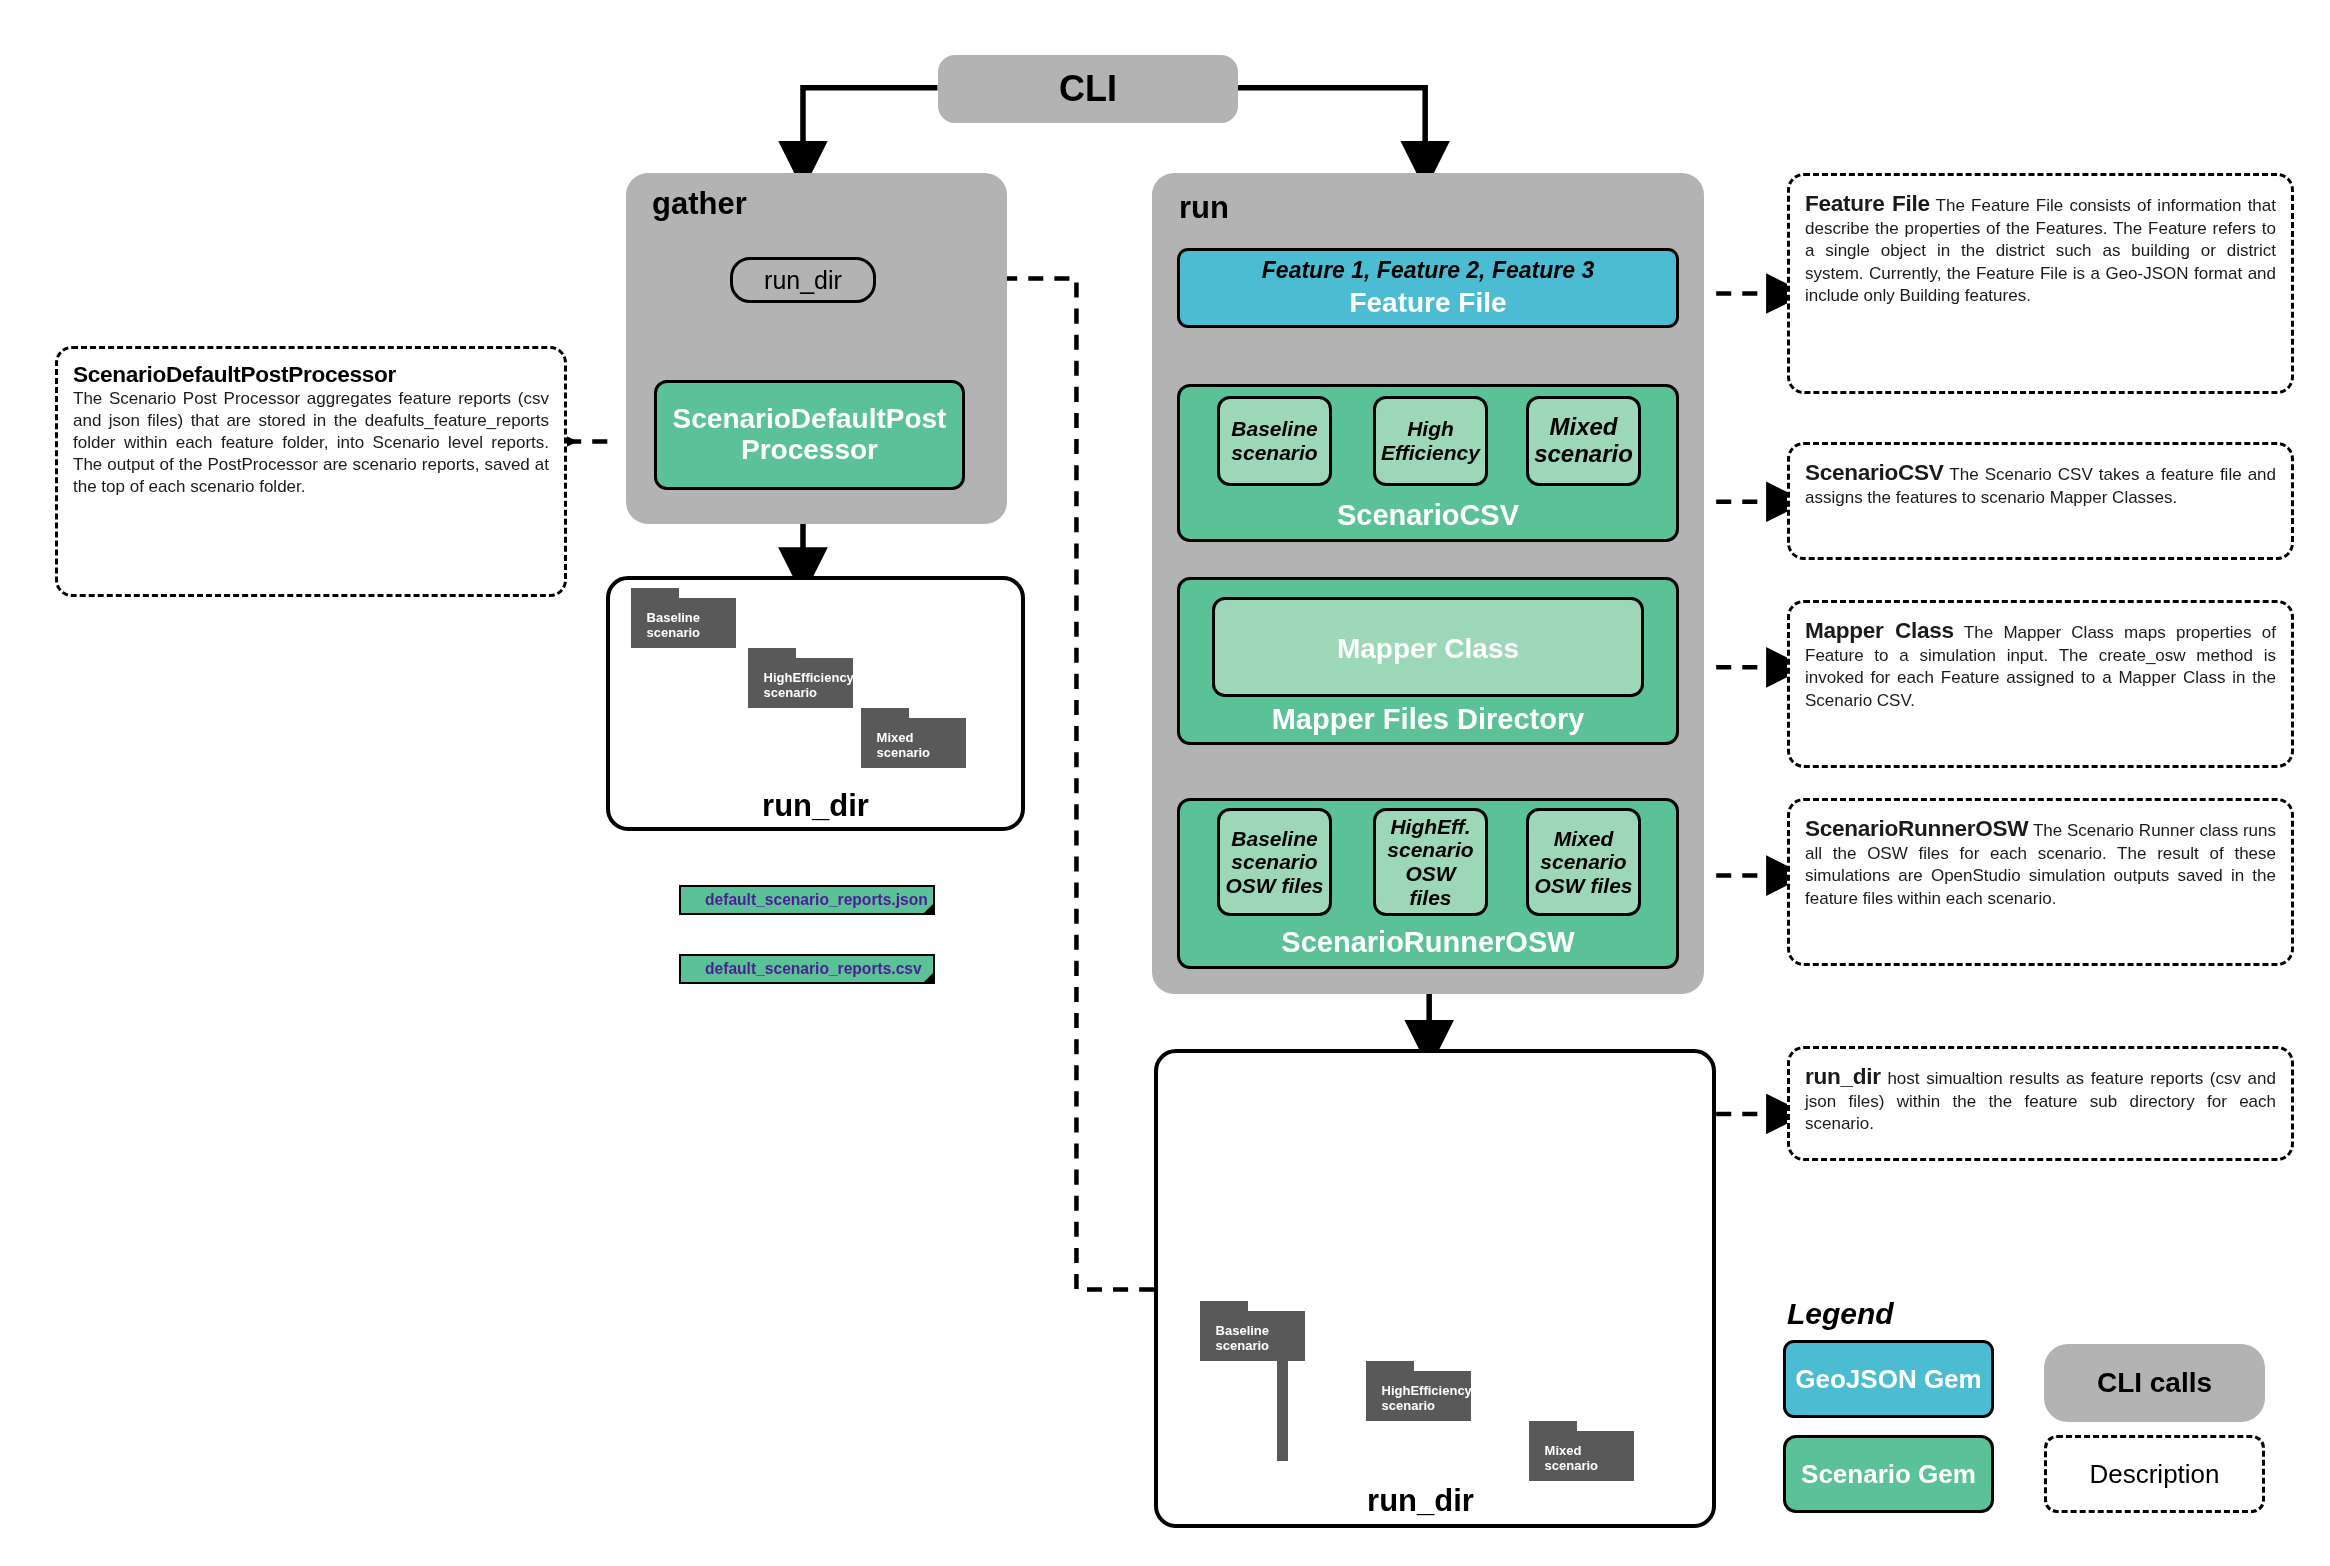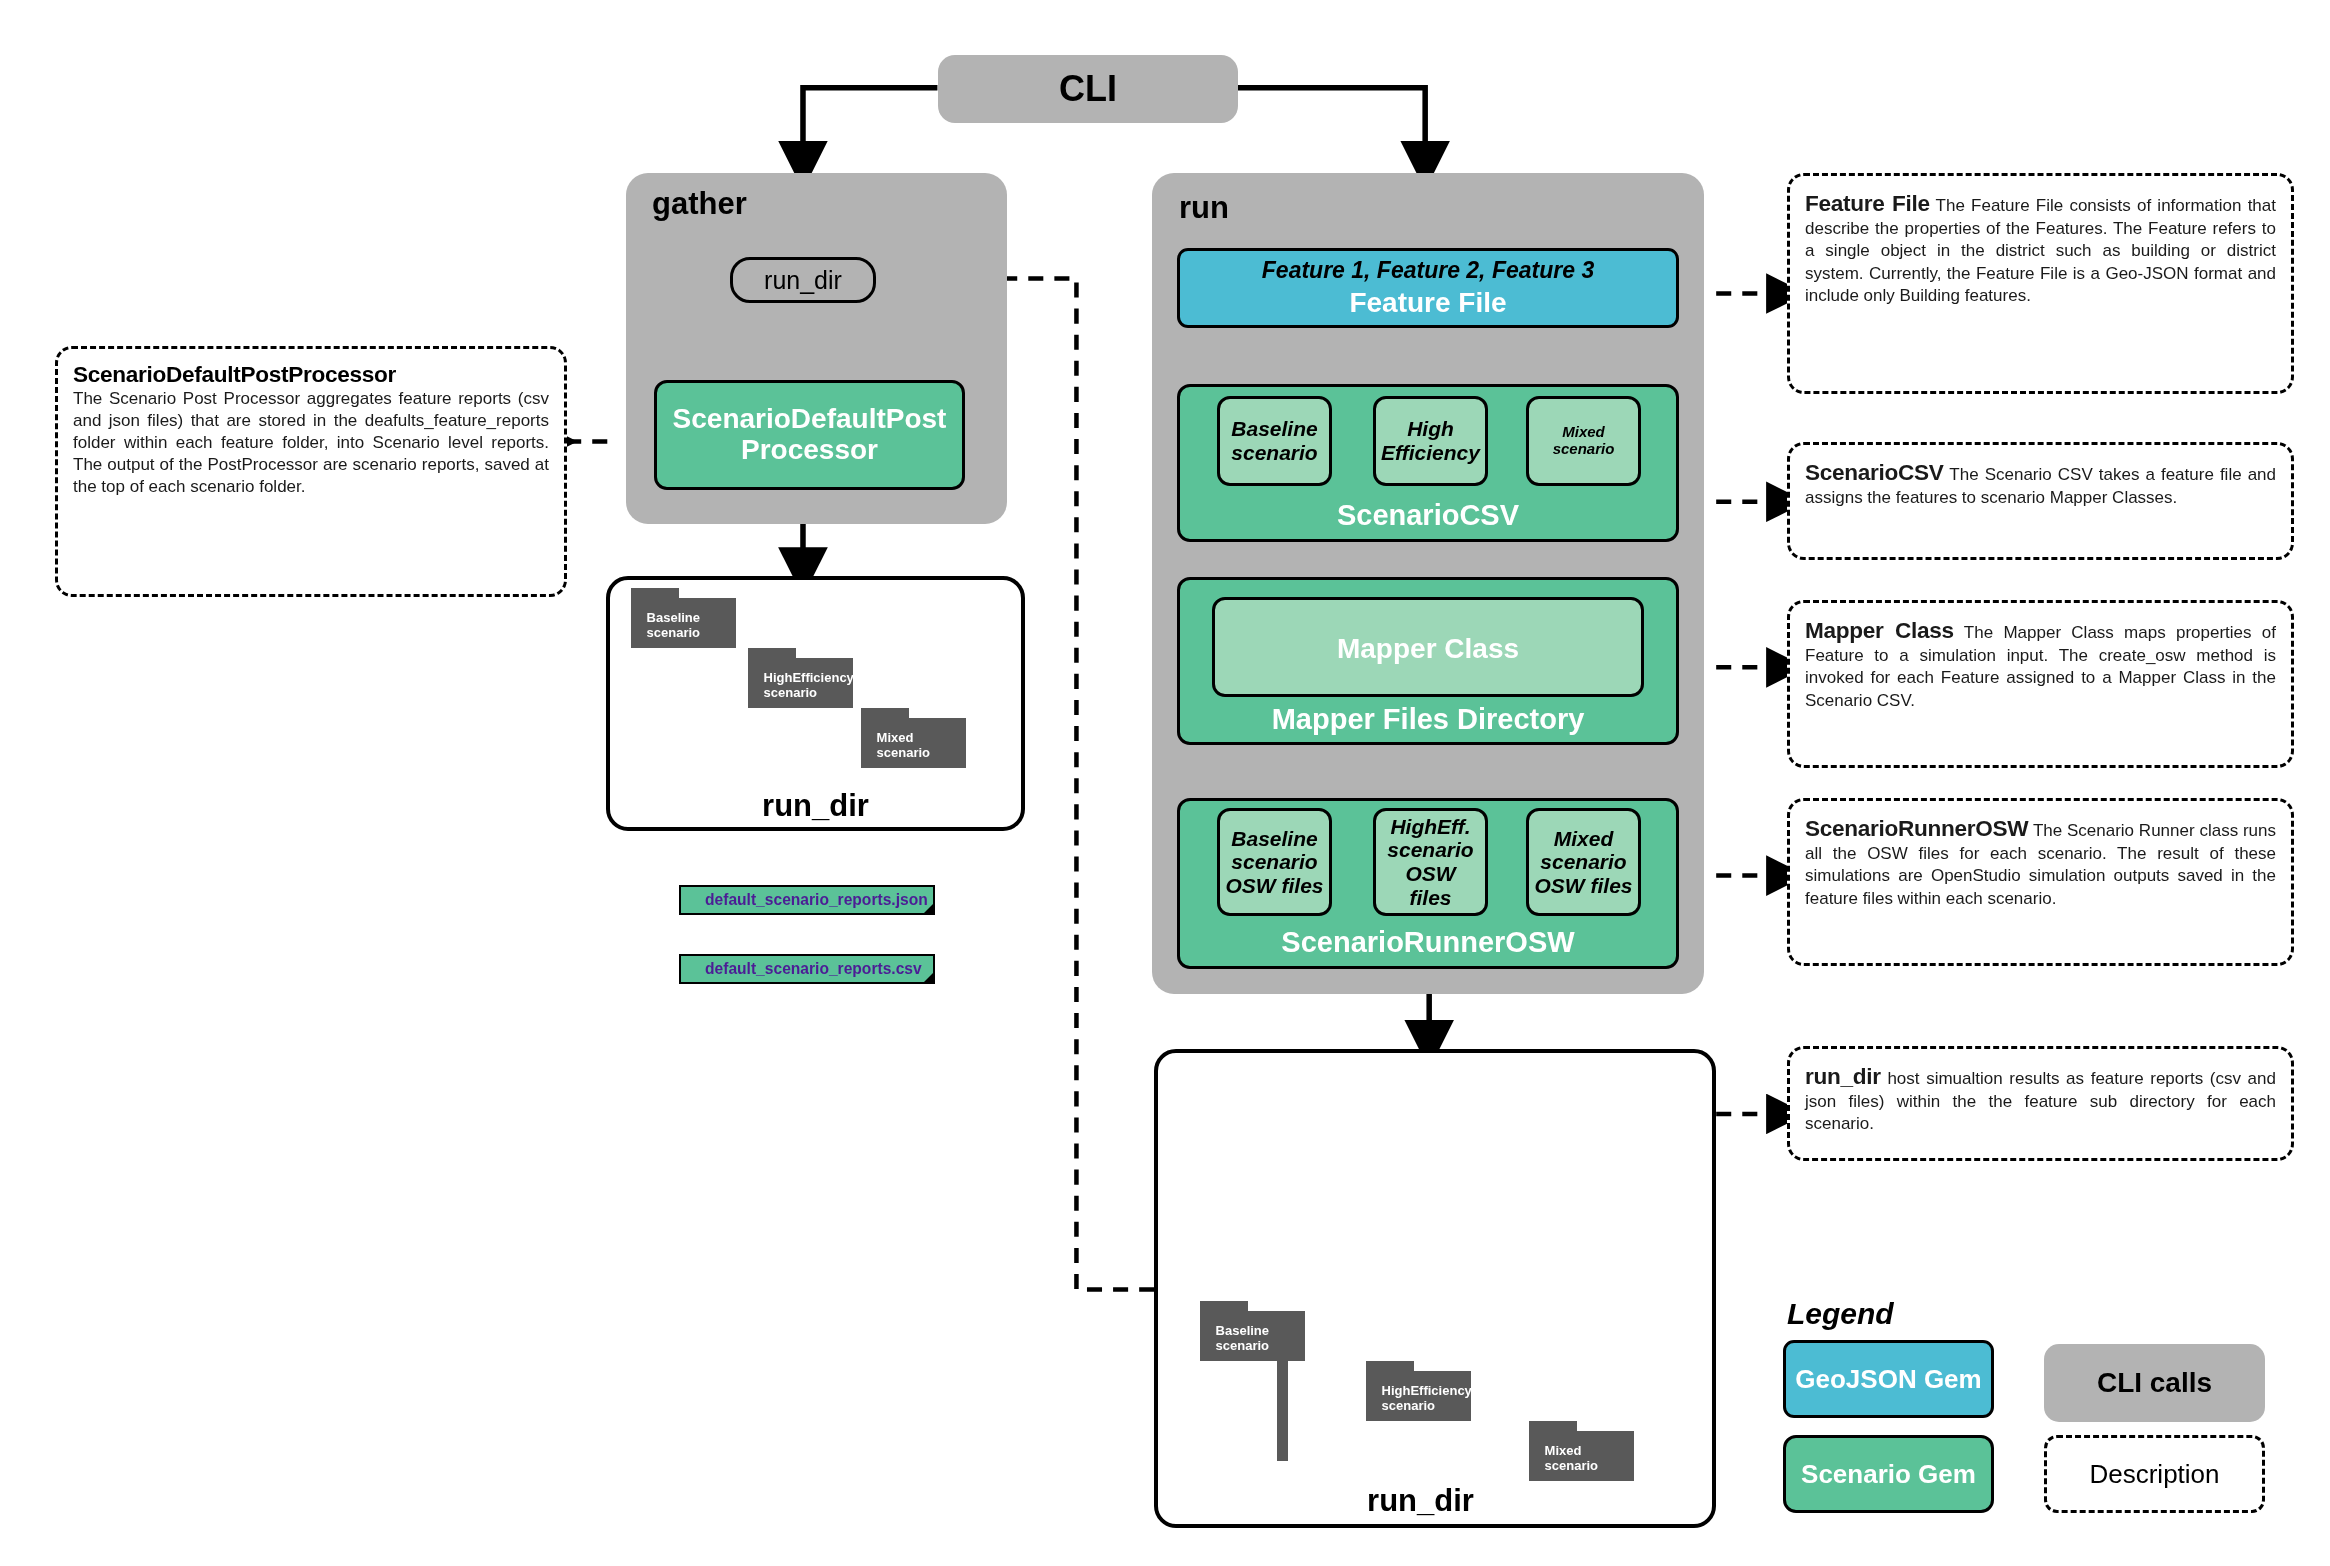--- a/index.html
+++ b/index.html
@@ -161,21 +161,21 @@
 </div>
 
 <div class="abs green-box" style="left:1177px;top:384px;width:502px;height:158px;"></div>
 <div class="abs lgreen-box" style="left:1217px;top:396px;width:115px;height:90px;display:flex;align-items:center;justify-content:center;">
   <span class="it" style="font-size:21px;line-height:1.12;padding:0 4px;">Baseline scenario</span>
 </div>
 <div class="abs lgreen-box" style="left:1373px;top:396px;width:115px;height:90px;display:flex;align-items:center;justify-content:center;">
   <span class="it" style="font-size:21px;line-height:1.12;padding:0 4px;">High Efficiency</span>
 </div>
 <div class="abs lgreen-box" style="left:1526px;top:396px;width:115px;height:90px;display:flex;align-items:center;justify-content:center;">
-  <span class="it" style="font-size:15px;line-height:1.12;padding:0 15px;">Mixed scenario</span>
+  <span class="it" style="font-size:24px;line-height:1.12;padding:0 15px;">Mixed scenario</span>
 </div>
 <div class="abs ttl" style="left:1177px;top:499px;width:502px;font-size:29px;">ScenarioCSV</div>
 
 <div class="abs green-box" style="left:1177px;top:577px;width:502px;height:168px;"></div>
 <div class="abs lgreen-box" style="left:1212px;top:597px;width:432px;height:100px;display:flex;flex-direction:column;
             align-items:center;justify-content:center;">
   <span class="ttl" style="font-size:28px;margin-top:3px;">Mapper Class</span>
 </div>
 <div class="abs ttl" style="left:1177px;top:703px;width:502px;font-size:29px;">Mapper Files Directory</div>
 
@@ -260,21 +260,21 @@
     <span class="t">run_dir</span>
     <span>host simualtion results as feature reports (csv and json files) within  the the feature sub directory for each scenario.</span>
   </div>
 </div>
 
 <div class="abs ttl-dark" style="left:1787px;top:1297px;width:201px;font-size:30px;text-align:left;font-style:italic;">Legend</div>
 
 <div class="abs blue-box" style="left:1783px;top:1340px;width:211px;height:78px;display:flex;align-items:center;justify-content:center;">
   <span class="ttl" style="font-size:26px;">GeoJSON Gem</span>
 </div>
-<div class="abs grey-panel" style="left:2044px;top:1344px;width:221px;height:78px;border-radius:15px;display:flex;align-items:center;justify-content:center;">
+<div class="abs grey-panel" style="left:2044px;top:1344px;width:221px;height:78px;border-radius:24px;display:flex;align-items:center;justify-content:center;">
   <span class="ttl-dark" style="font-size:28px;">CLI calls</span>
 </div>
 <div class="abs green-box" style="left:1783px;top:1435px;width:211px;height:78px;display:flex;align-items:center;justify-content:center;">
   <span class="ttl" style="font-size:26px;">Scenario Gem</span>
 </div>
 <div class="abs" style="left:2044px;top:1435px;width:221px;height:78px;border:3.5px dashed #000;border-radius:13px;
             display:flex;align-items:center;justify-content:center;background:#fff;">
   <span style="font-size:26px;">Description</span>
 </div>
 

